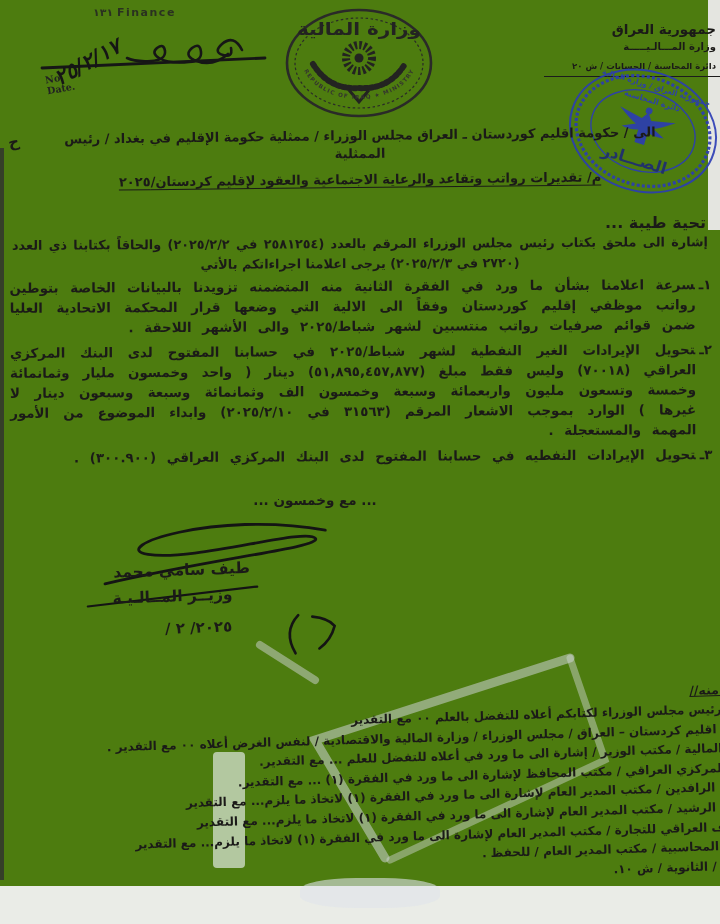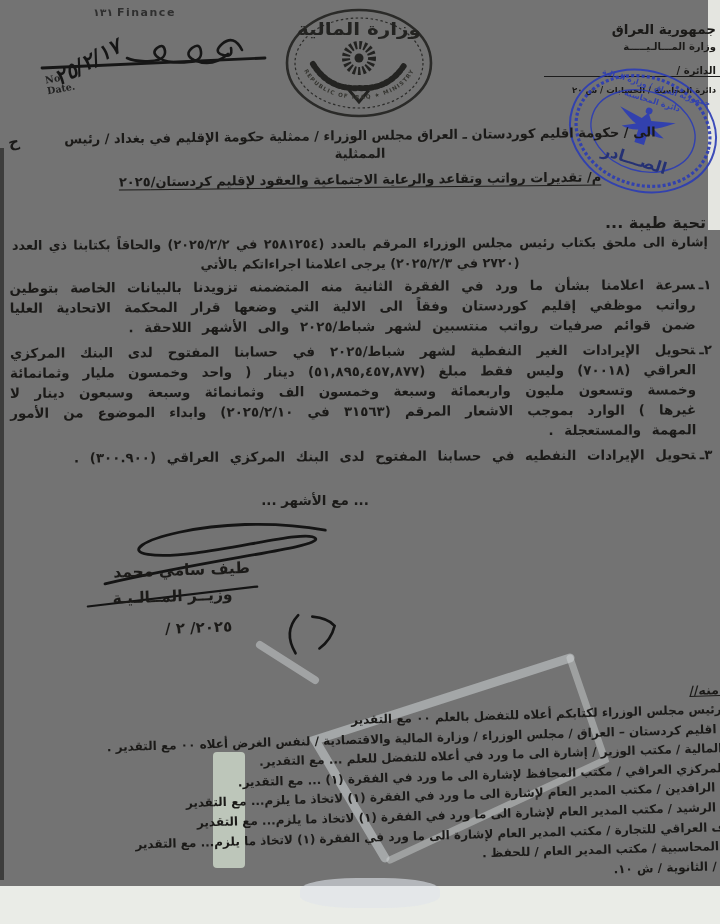--- a/index.html
+++ b/index.html
@@ -1,18 +1,18 @@
 <!DOCTYPE html>
 <html lang="ar"><head>
 <meta charset="utf-8">
 <style>
   html,body{margin:0;padding:0;background:#d8d8d4;}
   .page{
     position:relative;width:720px;height:924px;margin:0 auto;
-    background:#737373;overflow:hidden;
+    background:#4d7c0f;overflow:hidden;
     font-family:"DejaVu Sans",sans-serif;color:#1b1a18;
   }
   .abs{position:absolute;}
   .rtl{direction:rtl;unicode-bidi:embed;}
 
   
   .fax-header{left:93px;top:6px;font-size:11px;font-weight:bold;letter-spacing:1.5px;color:#242424;opacity:.85;transform:scaleY(.92);}
   .no-date{left:46px;top:72px;font-family:"DejaVu Serif",serif;font-size:9.5px;font-weight:bold;line-height:11px;transform:rotate(-10deg);color:#222;}
   .hw-date{left:62px;top:66px;font-size:21px;font-weight:bold;font-style:italic;transform:rotate(-29deg);transform-origin:left bottom;color:#151515;letter-spacing:2px;}
 
@@ -96,21 +96,20 @@
     <path d="M30,58 Q46,84 76,82 Q106,84 122,58" fill="none" stroke="#232321" stroke-width="6" stroke-dasharray="2.5 3" stroke-linecap="round"></path>
     <path d="M66,84 L76,96 L86,84" fill="none" stroke="#232321" stroke-width="3"></path>
     <text font-size="5.6" font-weight="bold" fill="#34342f" letter-spacing="1.2">
       <textPath href="#sealArc" startOffset="2%">REPUBLIC OF IRAQ ★ MINISTRY OF FINANCE</textPath>
     </text>
   </svg>
 
   <div class="abs letterhead rtl">
     <div class="country">جمهورية العراق</div>
     <div class="ministry">وزارة المـــالـيـــــة</div>
-    <div class="dept-label">الدائرة /</div>
     <div class="dept-line">دائرة المحاسبة / الحسابات / ش ٢٠</div>
   </div>
   <div class="abs dept-underline"></div>
 
   <svg class="abs" style="left:563px;top:50px;" width="160" height="162" viewBox="0 0 160 162" opacity="0.9">
     <g transform="rotate(17 80 81)">
       <ellipse cx="80" cy="81" rx="74" ry="60" fill="none" stroke="#2b3cb5" stroke-width="2"></ellipse>
       <ellipse cx="80" cy="81" rx="68" ry="54" fill="none" stroke="#2b3cb5" stroke-width="3.2" stroke-dasharray="3 2.2"></ellipse>
       <ellipse cx="80" cy="81" rx="53" ry="40" fill="none" stroke="#2b3cb5" stroke-width="1.4"></ellipse>
       <text x="80" y="38" text-anchor="middle" font-size="7.5" font-weight="bold" fill="#2b3cb5" font-family="DejaVu Sans, sans-serif" direction="rtl">جمهورية العراق / وزارة المالية</text>
@@ -133,21 +132,21 @@
 
   <div class="abs greeting rtl">تحية طيبة ...</div>
   <div class="abs intro rtl">إشارة الى ملحق بكتاب رئيس مجلس الوزراء المرقم بالعدد (٢٥٨١٢٥٤ في ٢٠٢٥/٢/٢) والحاقاً بكتابنا ذي العدد (٢٧٢٠ في ٢٠٢٥/٢/٣) يرجى اعلامنا اجراءاتكم بالأتي</div>
 
   <div class="abs items rtl">
     <div class="item"><span class="num">١ـ</span><span>سرعة اعلامنا بشأن ما ورد في الفقرة الثانية منه المتضمنه تزويدنا بالبيانات الخاصة بتوطين رواتب موظفي إقليم كوردستان وفقاً الى الالية التي وضعها قرار المحكمة الاتحادية العليا ضمن قوائم صرفيات رواتب منتسبين لشهر شباط/٢٠٢٥ والى الأشهر اللاحقة .</span></div>
     <div class="item"><span class="num">٢ـ</span><span>تحويل الإيرادات الغير النفطية لشهر شباط/٢٠٢٥ في حسابنا المفتوح لدى البنك المركزي العراقي (٧٠٠١٨) وليس فقط مبلغ (٥١,٨٩٥,٤٥٧,٨٧٧) دينار ( واحد وخمسون مليار وثمانمائة وخمسة وتسعون مليون واربعمائة وسبعة وخمسون الف وثمانمائة وسبعة وسبعون دينار لا غيرها ) الوارد بموجب الاشعار المرقم (٣١٥٦٣ في ٢٠٢٥/٢/١٠) وابداء الموضوع من الأمور المهمة والمستعجلة .</span></div>
     <div class="item"><span class="num">٣ـ</span><span>تحويل الإيرادات النفطيه في حسابنا المفتوح لدى البنك المركزي العراقي (٣٠٠.٩٠٠) .</span></div>
   </div>
 
-  <div class="abs closing rtl">... مع الأشهر ...</div>
+  <div class="abs closing rtl">... مع وخمسون ...</div>
 
   <div class="abs sig">
     <svg class="abs" style="left:0;top:-6px;" width="320" height="100">
       <path d="M270,16 C160,-8 50,26 92,34 C138,43 252,12 260,24 C265,33 160,40 48,62" fill="none" stroke="#141414" stroke-width="2.8" stroke-linecap="round"></path>
       <path d="M30,84 L200,70" fill="none" stroke="#141414" stroke-width="2.2" stroke-linecap="round"></path>
     </svg>
     <div class="name rtl">طيف سامي محمد</div>
     <div class="title rtl">وزيــر المــالـيـة</div>
     <div class="dateline rtl">٢٠٢٥/ ٢ /</div>
     <svg class="abs" style="left:218px;top:88px;" width="70" height="70">

